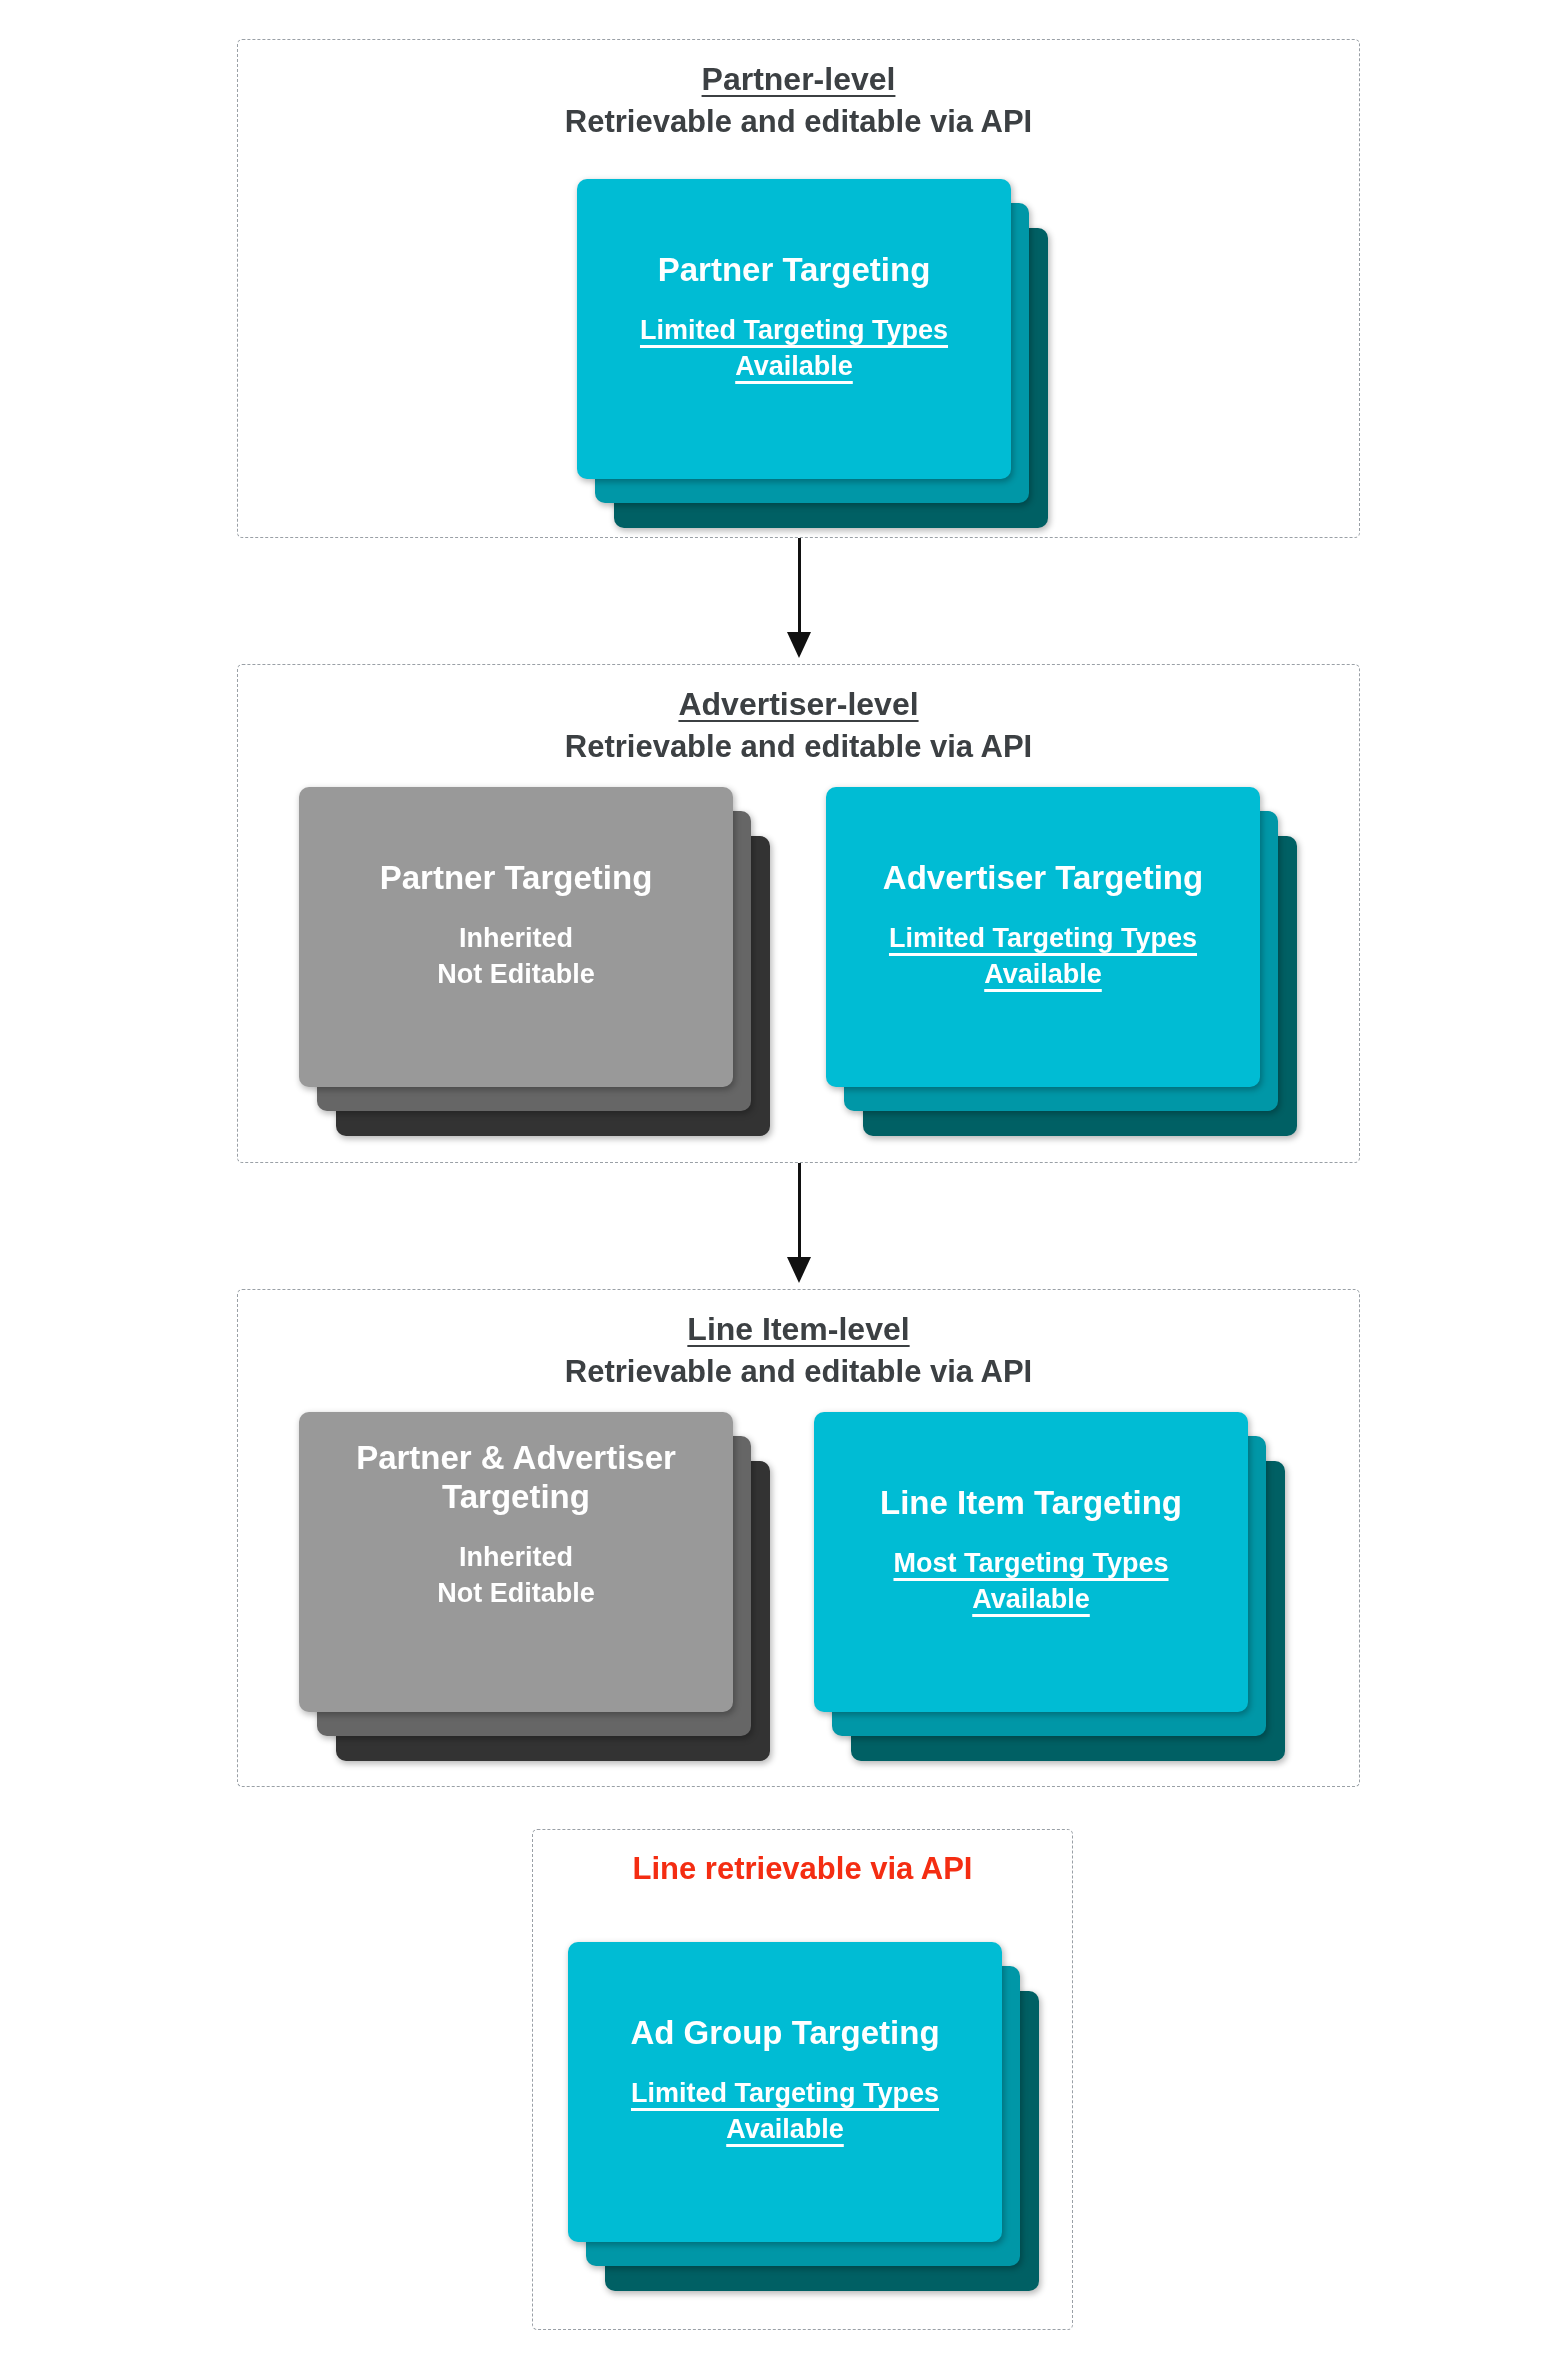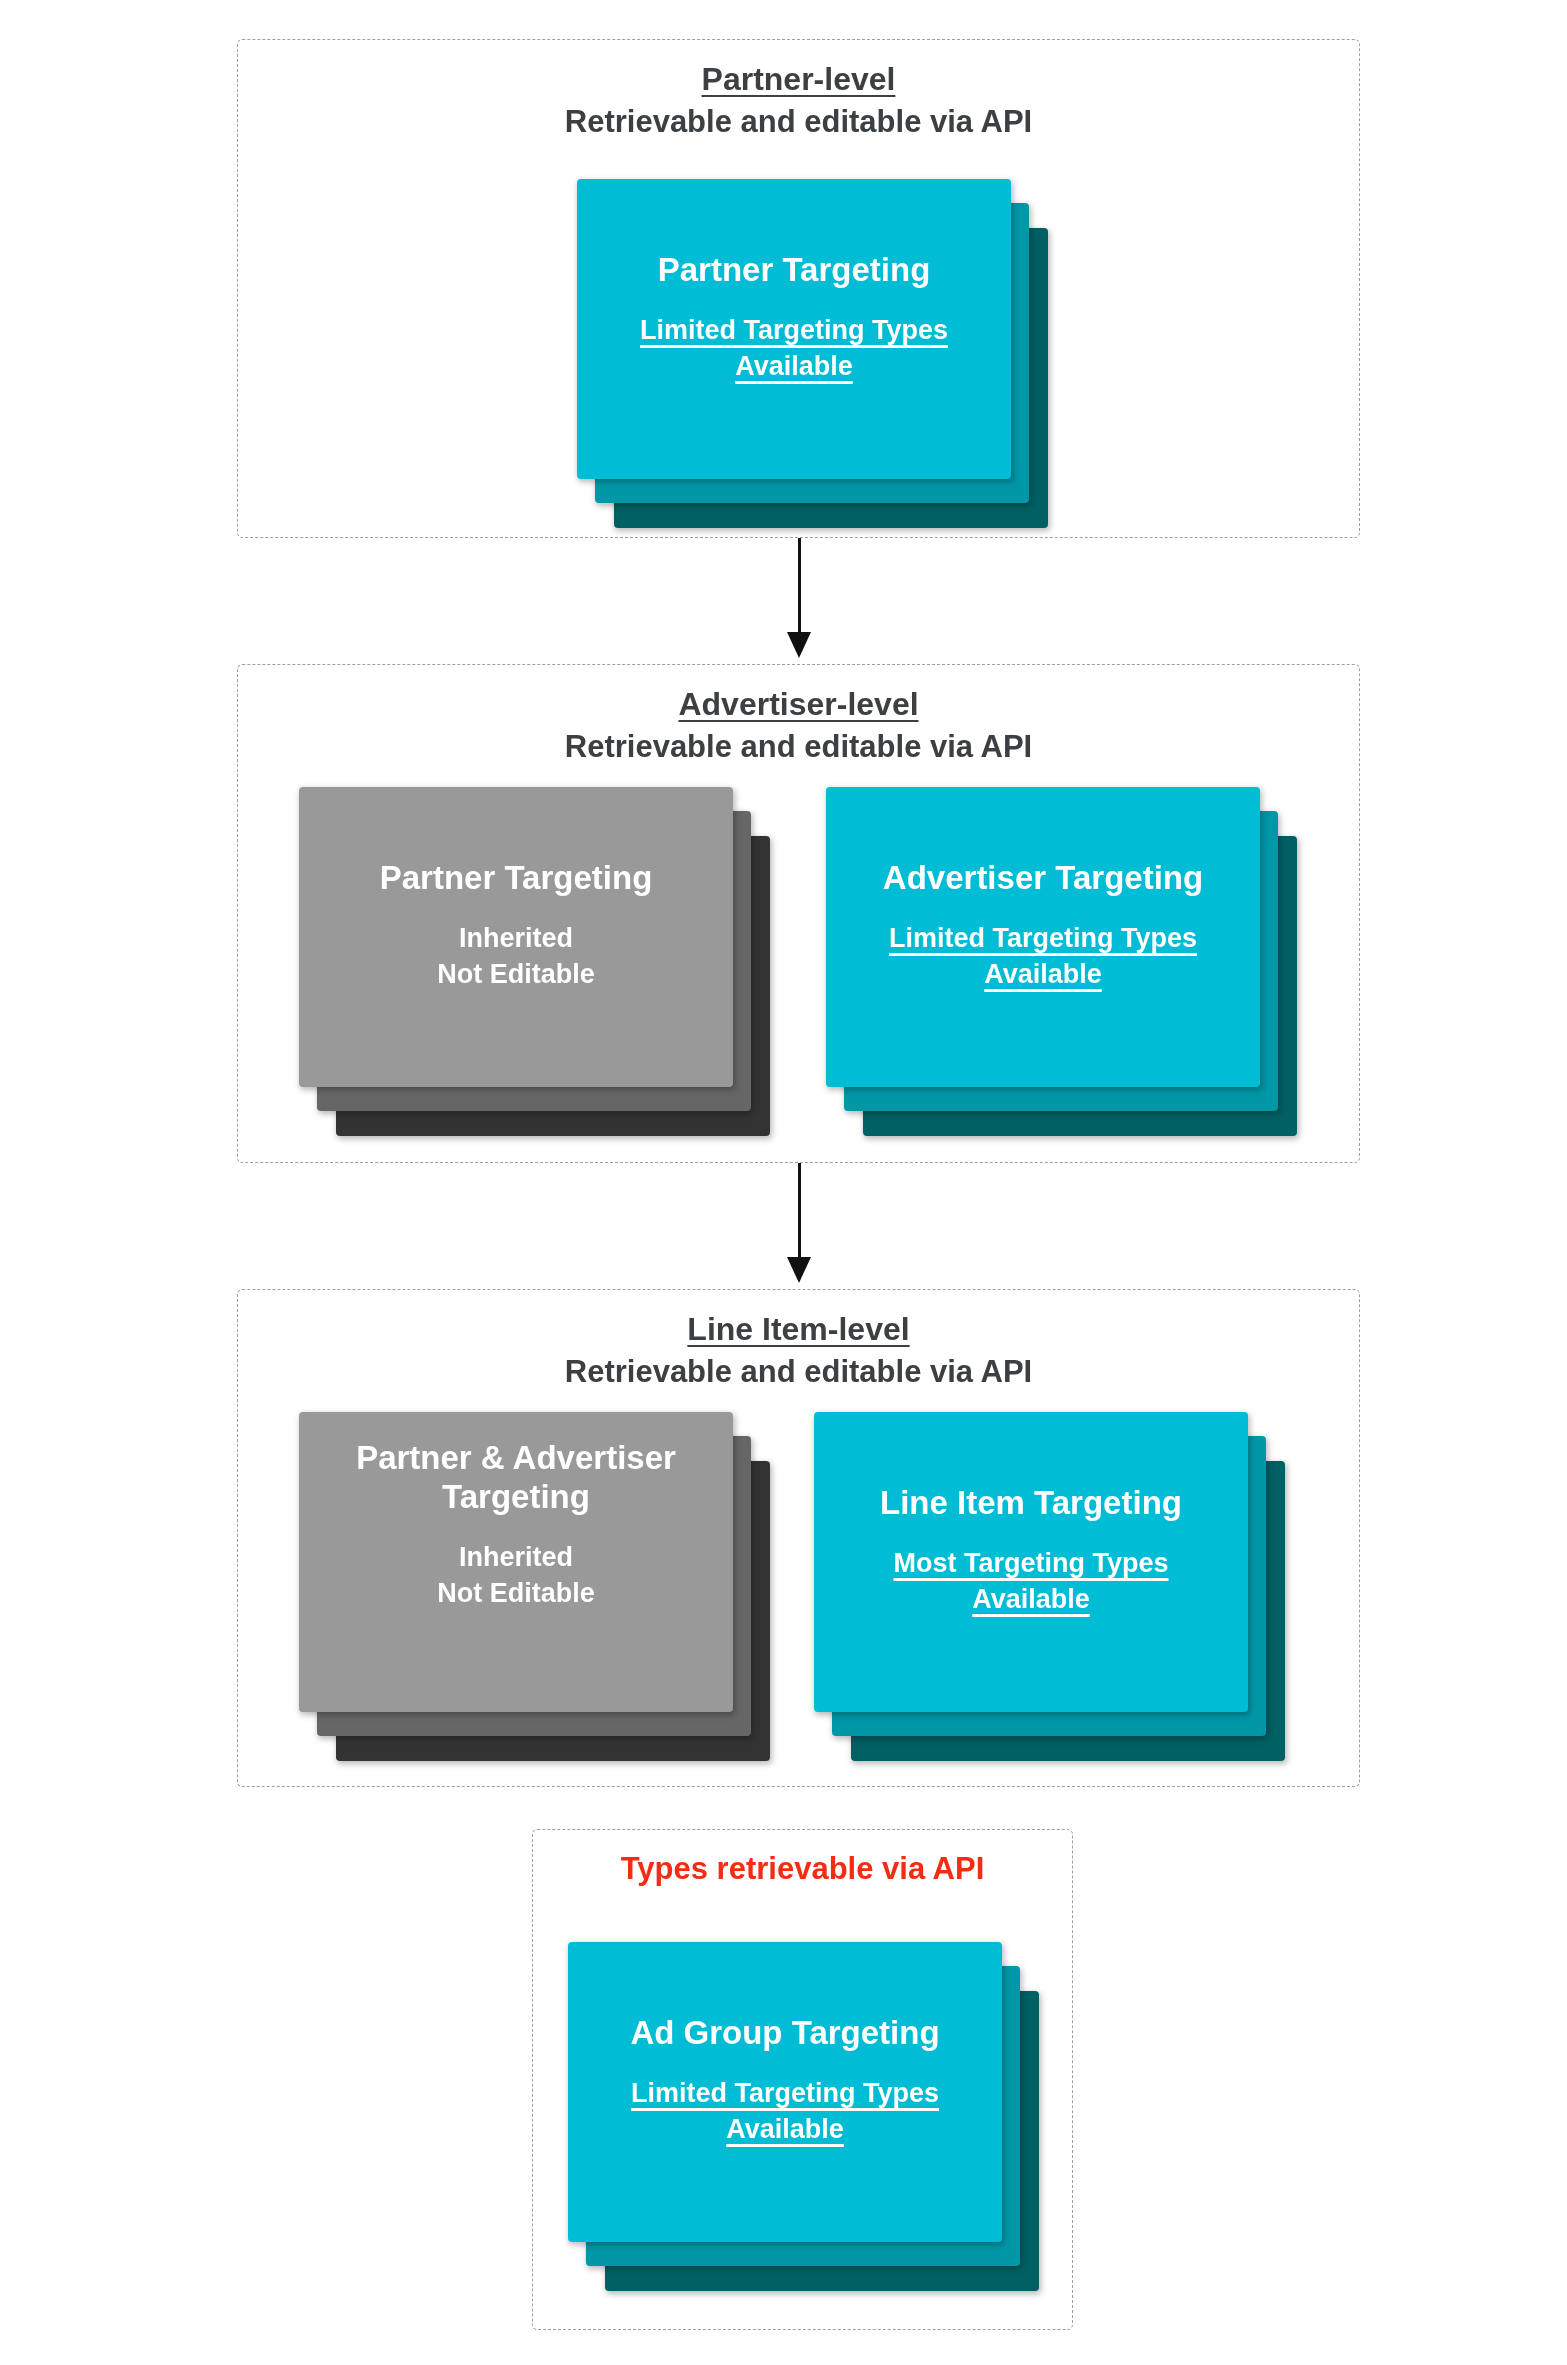--- a/index.html
+++ b/index.html
@@ -12,21 +12,21 @@
     box-sizing:border-box;background:#ffffff;
   }
   .sec-head{width:100%;text-align:center;padding-top:18px;}
   .sec-title{
     font-size:32px;line-height:43px;color:var(--header_text,#3C4043);
     text-decoration:underline;text-decoration-thickness:1.8px;text-underline-offset:5.4px;font-weight:bold;
   }
   .sec-sub{font-size:31px;line-height:41px;font-weight:bold;color:var(--header_text,#3C4043);}
   .sec-sub.red{color:var(--red,#F42D12);}
   .stack{position:absolute;width:471px;height:349px;}
-  .layer{position:absolute;width:434px;height:300px;border-radius:4px;
+  .layer{position:absolute;width:434px;height:300px;border-radius:10px;
     box-shadow:1.8px 2.7px 6.3px rgba(0,0,0,0.28);}
   .layer.front{left:0;top:0;z-index:3;}
   .layer.mid{left:18px;top:24px;z-index:2;}
   .layer.back{left:37px;top:49px;z-index:1;}
   .cyan .front{background:var(--cyan_front,#00BCD4);}
   .cyan .mid{background:var(--cyan_mid,#0097A7);}
   .cyan .back{background:var(--cyan_back,#006064);}
   .gray .front{background:var(--gray_front,#999999);}
   .gray .mid{background:var(--gray_mid,#666666);}
   .gray .back{background:var(--gray_back,#333333);}
@@ -129,21 +129,21 @@
         <div class="card-content">
           <div class="card-title">Line Item Targeting</div>
           <div class="card-sub u">Most Targeting Types Available</div>
         </div>
       </div>
     </div>
   </section>
 
   <section class="panel" style="left:532px;top:1829px;width:541px;height:501px">
     <div class="sec-head">
-      <div class="sec-sub red">Types retrievable via API</div>
+      <div class="sec-sub red">Line retrievable via API</div>
     </div>
     <div class="stack cyan" style="left:35px;top:112px">
       <div class="layer back"></div>
       <div class="layer mid"></div>
       <div class="layer front">
         <div class="card-content">
           <div class="card-title">Ad Group Targeting</div>
           <div class="card-sub u">Limited Targeting Types Available</div>
         </div>
       </div>

